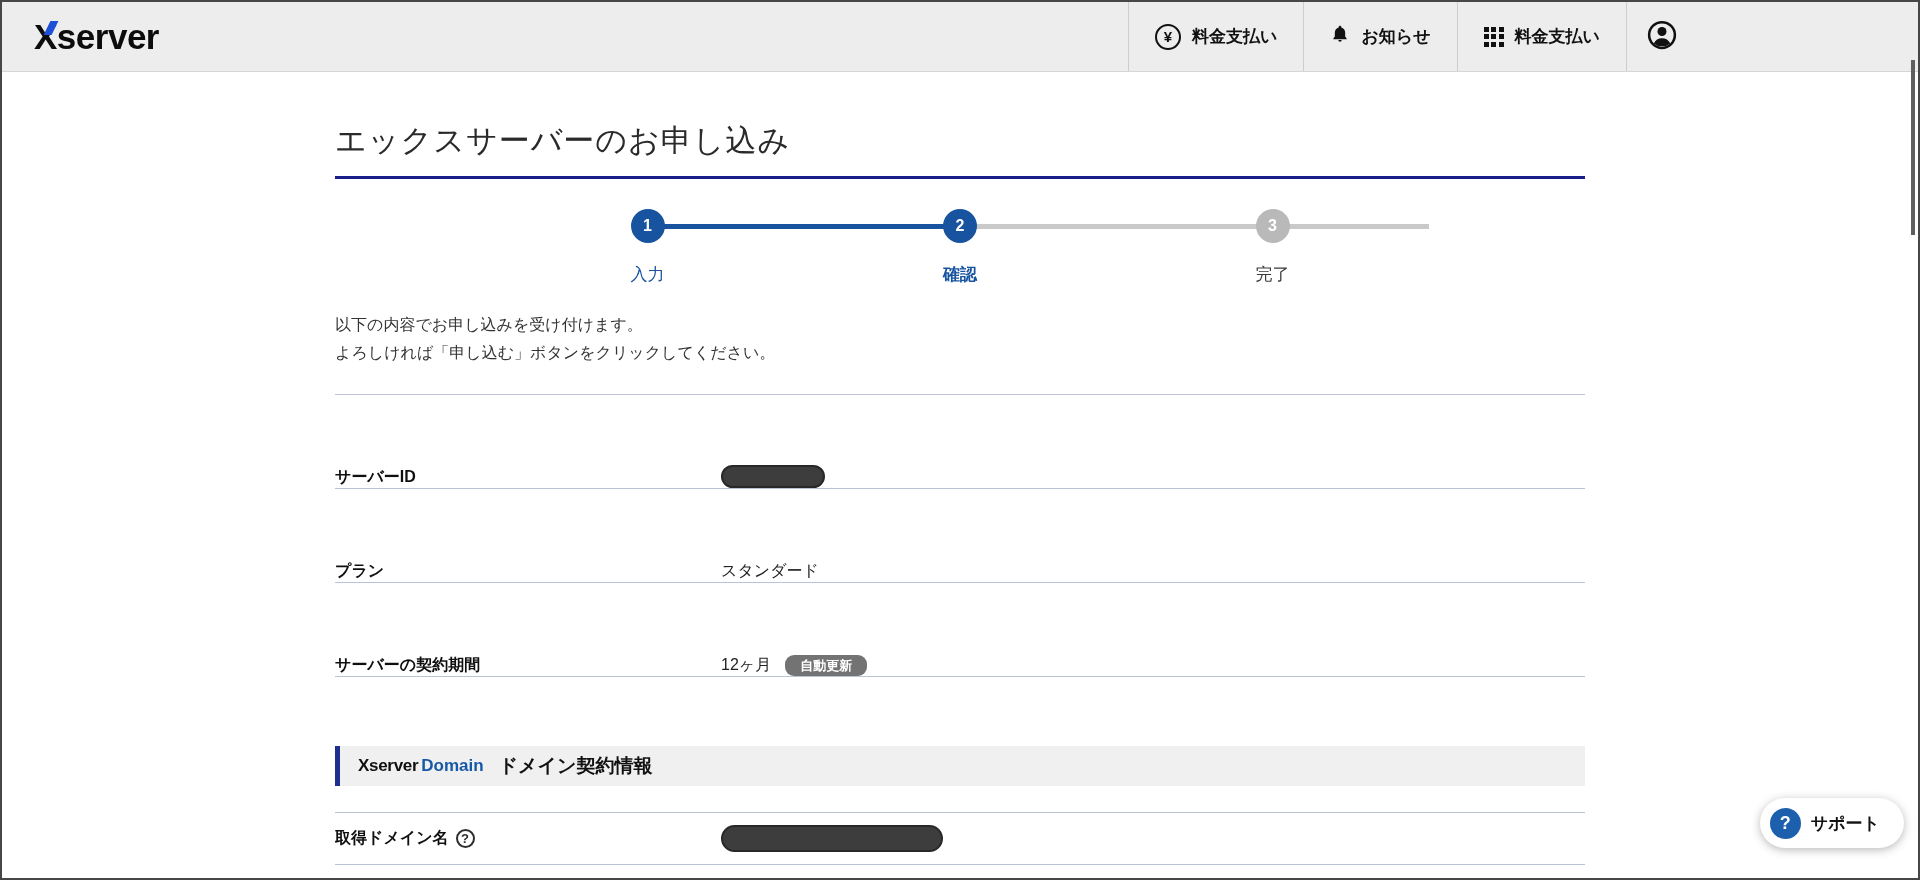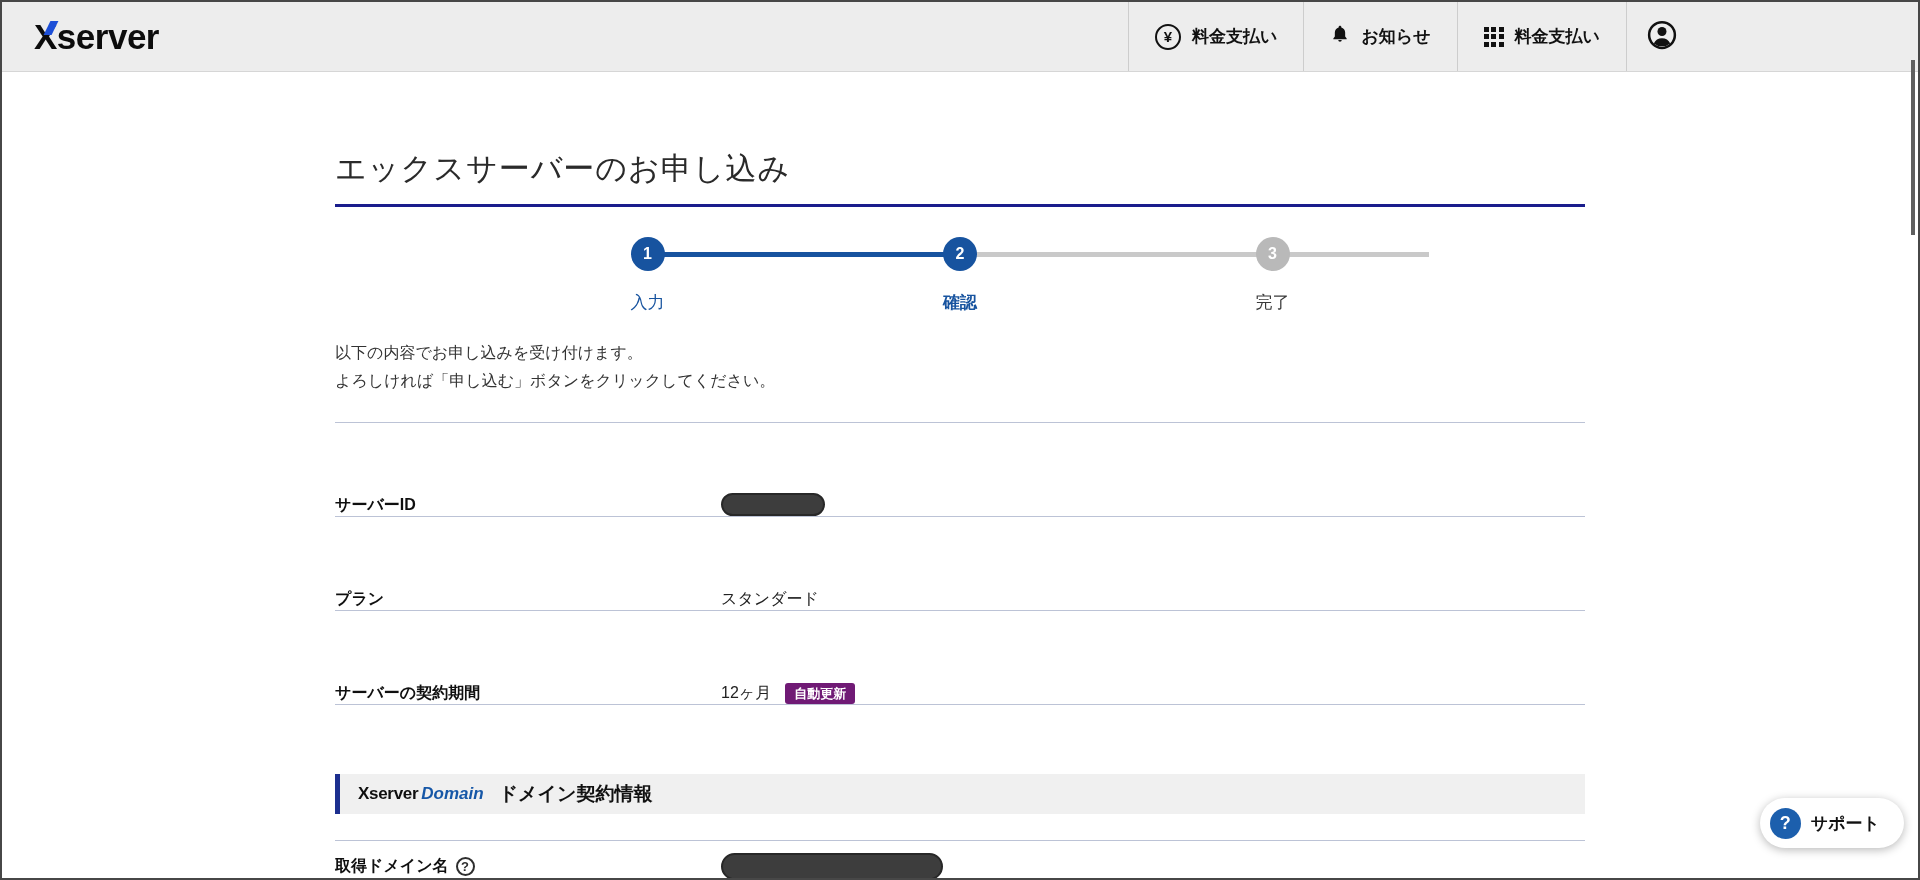--- a/index.html
+++ b/index.html
@@ -24,21 +24,21 @@
   .account { border-left:1px solid #cdcdcd; width:292px; display:flex;
              align-items:center; padding-left:20px; }
   .yen-icon { width:26px; height:26px; border:2.5px solid #111; border-radius:50%;
               display:flex; align-items:center; justify-content:center;
               font-weight:800; font-size:15px; color:#111; }
   .grid-icon { display:grid; grid-template-columns:repeat(3,5px); gap:2.5px; }
   .grid-icon i { width:5px; height:5px; background:#111; }
 
   
   .main { width:1250px; margin:0 auto; }
-  .page-title { margin-top:76px; font-size:31px; font-weight:400; color:#2a2a2a;
+  .page-title { margin-top:48px; font-size:31px; font-weight:400; color:#2a2a2a;
                 letter-spacing:1px; padding-bottom:14px; border-bottom:3px solid #1a1d8c; }
 
   
   .steps { position:relative; margin-top:30px; height:76px; }
   .bar { position:absolute; top:15px; height:5px; }
   .bar-done { left:25%; width:25%; background:#17539f; }
   .bar-todo { left:50%; width:37.5%; background:#c9c9c9; }
   .step-node { position:absolute; top:0; transform:translateX(-50%); width:34px; height:34px;
                border-radius:50%; color:#fff; font-weight:700; font-size:16px;
                display:flex; align-items:center; justify-content:center; }
@@ -56,29 +56,29 @@
   .detail-rows { margin-top:27px; border-top:1px solid #bcc3d6; }
   .detail-row { height:94px; display:flex; align-items:flex-end; border-bottom:1px solid #bcc3d6; }
   .detail-label { width:386px; font-weight:700; font-size:16px; color:#0f0f0f; flex:none;
                   display:flex; align-items:center; gap:7px; }
   .detail-value { font-size:16px; color:#222; display:flex; align-items:center; gap:14px; }
 
   .redact-pill { background:#3d3d3d; border:2px solid #282828; border-radius:14px; }
   .redact-sm { width:104px; height:23px; }
   .redact-lg { width:222px; height:27px; }
 
-  .badge { background:#701a75; color:#fff; font-size:13px; font-weight:700;
-           padding:4px 9px; border-radius:3px; line-height:1; }
+  .badge { background:#737373; color:#fff; font-size:13px; font-weight:700;
+           padding:4px 15px; border-radius:9px; line-height:1; }
 
   
   .section-band { margin-top:69px; height:40px; background:#f0f0f0;
                   border-left:5px solid #1c2f8f; display:flex; align-items:center;
                   padding-left:18px; }
   .band-brand { font-size:17px; font-weight:800; color:#101010; letter-spacing:-0.3px; }
-  .band-brand-accent { font-size:17px; font-weight:800; color:#1657a7; margin-left:3px;font-style:italic; }
+  .band-brand-accent { font-size:17px; font-weight:800; color:#1657a7; margin-left:3px; }
   .band-title { font-size:19px; font-weight:700; color:#111; margin-left:15px; }
 
   .domain-row { margin-top:26px; height:53px; border-top:1px solid #bcc3d6;
                 border-bottom:1px solid #bcc3d6; display:flex; align-items:center; }
   .help-icon { width:19px; height:19px; border:2px solid #2e2e2e; border-radius:50%;
                color:#2e2e2e; font-size:13px; font-weight:700; display:inline-flex;
                align-items:center; justify-content:center; cursor:pointer; }
 
   
   .support-btn { position:absolute; right:14px; bottom:30px; height:50px;

